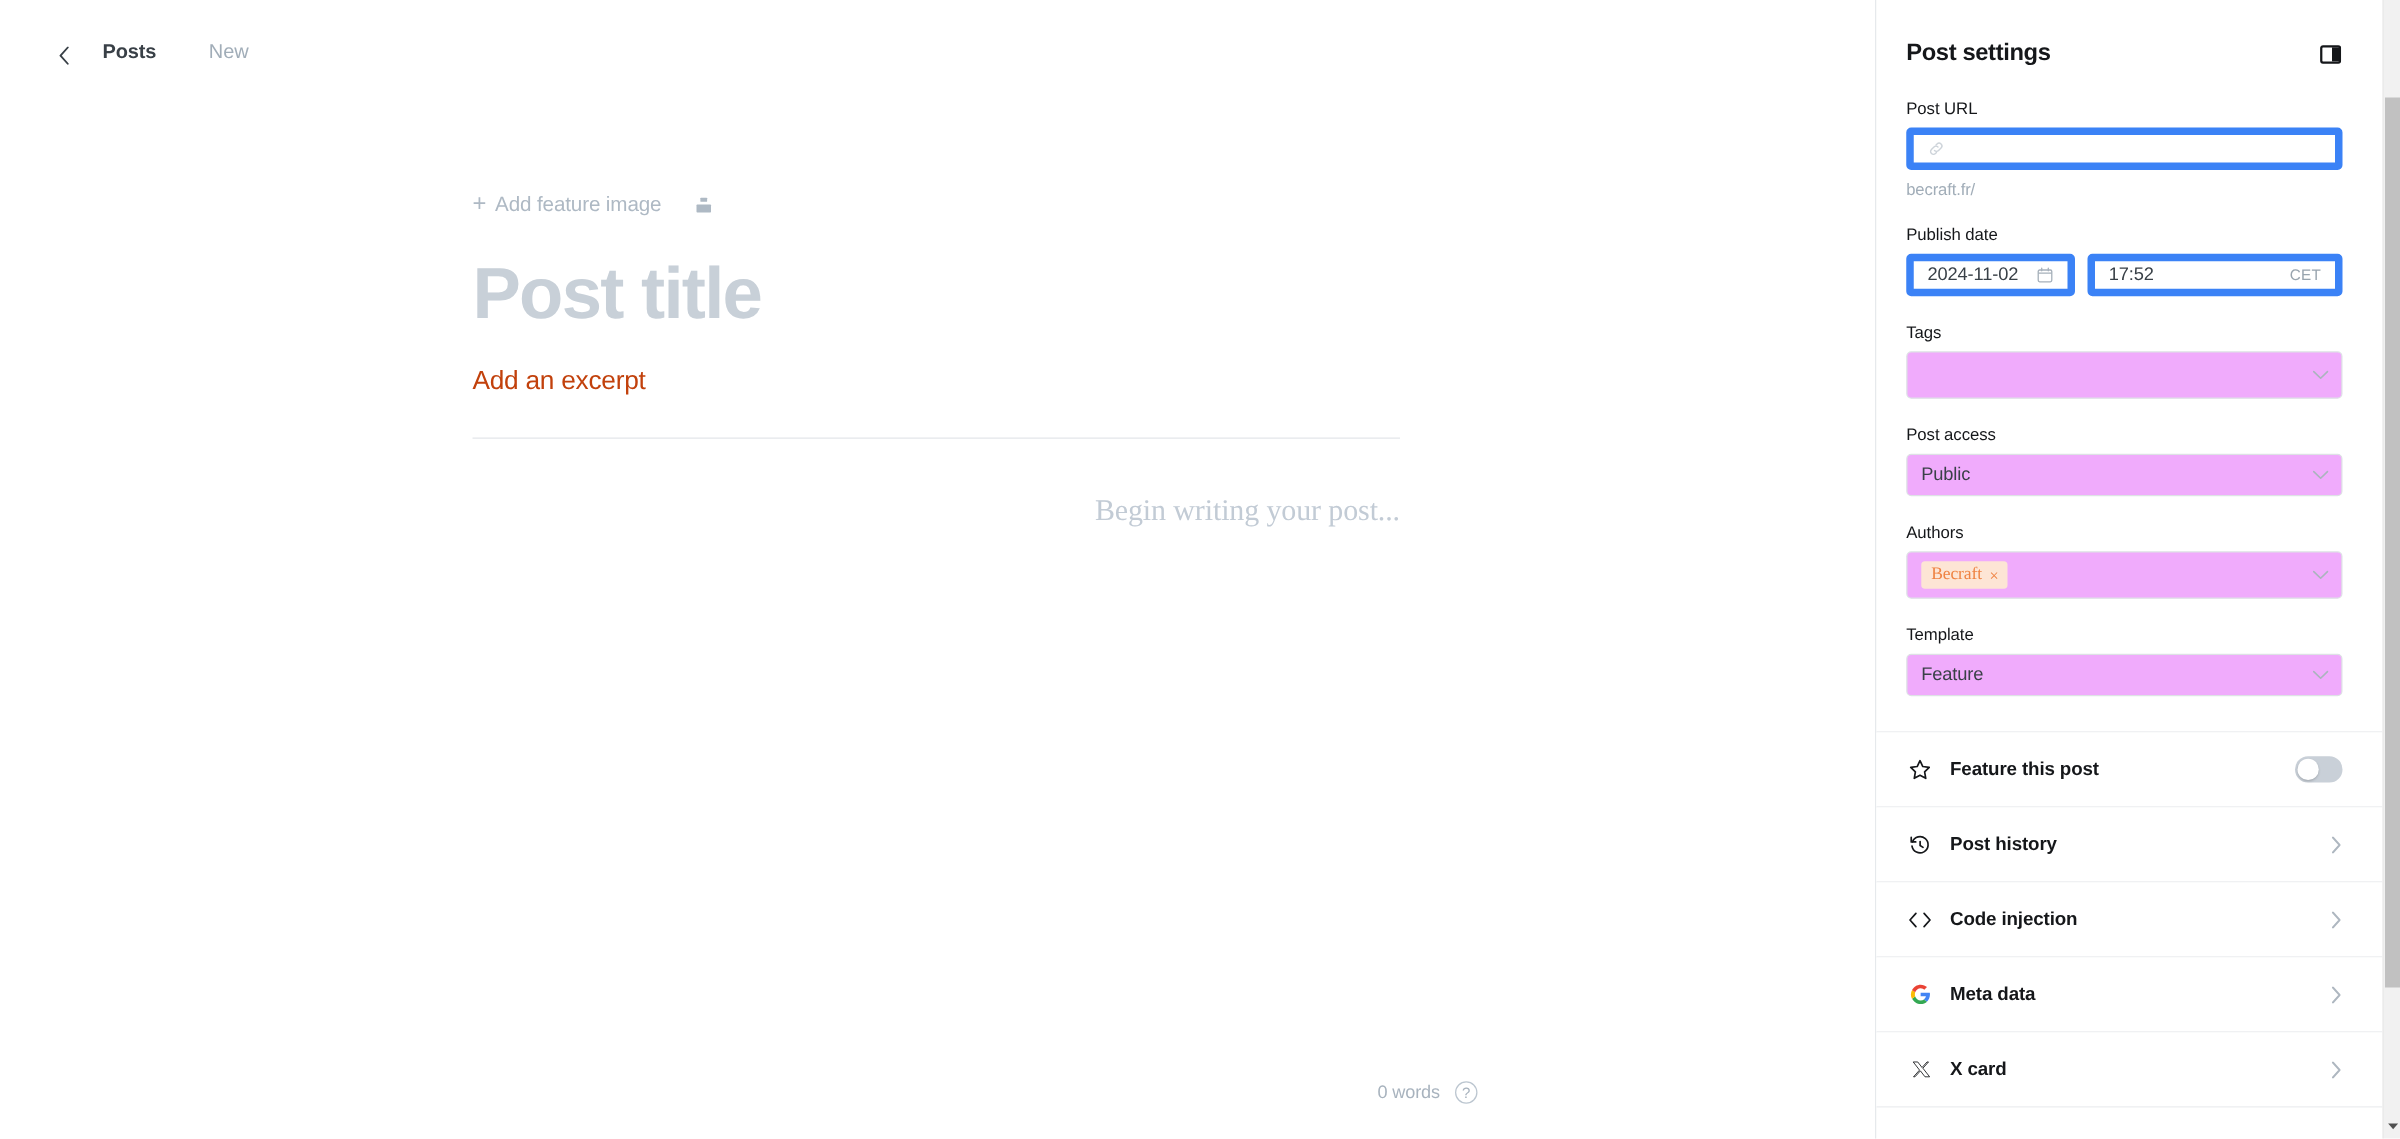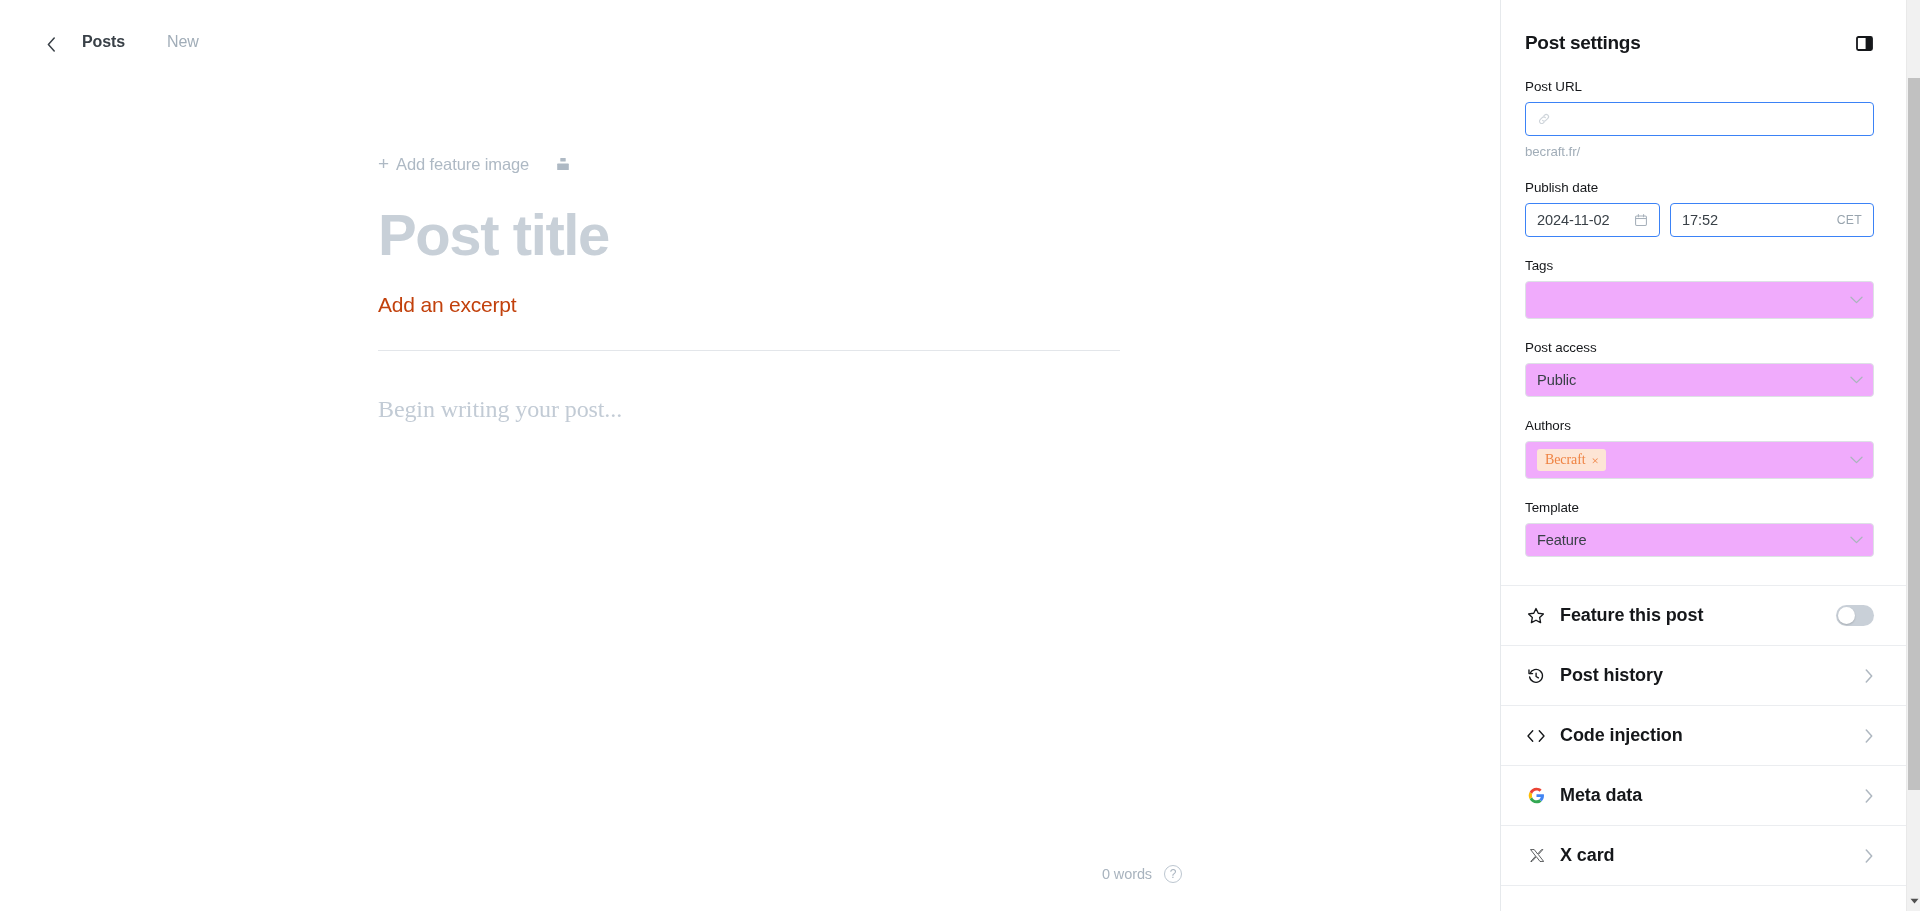--- a/index.html
+++ b/index.html
@@ -130,20 +130,21 @@
     background: #e3e6ea;
     width: 742px;
   }
 
   .body-placeholder {
     margin-top: 45px;
     font-family: "Liberation Serif", "DejaVu Serif", serif;
     font-size: 24px;
     color: #c2cbd5;
     letter-spacing: -0.1px;
+    text-align: right;
   }
 
   .word-count {
     position: absolute;
     right: 318px;
     bottom: 28px;
     display: flex;
     align-items: center;
     gap: 12px;
   }
@@ -219,21 +220,21 @@
     font-size: 13.4px;
     font-weight: 400;
     color: #15171a;
     margin-bottom: 8px;
     letter-spacing: -0.05px;
   }
 
   .input {
     position: relative;
     height: 34px;
-    border: 1px solid #3b82f6;
+    border: 6px solid #3b82f6;
     border-radius: 4px;
     background: #ffffff;
     display: flex;
     align-items: center;
     padding: 0 11px;
     font-size: 14.6px;
     color: #394047;
     cursor: text;
     letter-spacing: -0.1px;
   }
@@ -326,21 +327,21 @@
     width: 22px;
     height: 22px;
     display: flex;
     align-items: center;
     justify-content: center;
     margin-right: 13px;
     color: #15171a;
     flex: 0 0 22px;
   }
   .sb-row-label {
-    font-size: 18px;
+    font-size: 15px;
     font-weight: 700;
     color: #15171a;
     letter-spacing: -0.1px;
     flex: 1 1 auto;
   }
   .sb-row-chev { color: #aeb7c0; display: flex; }
 
   .toggle {
     width: 38px;
     height: 21px;

